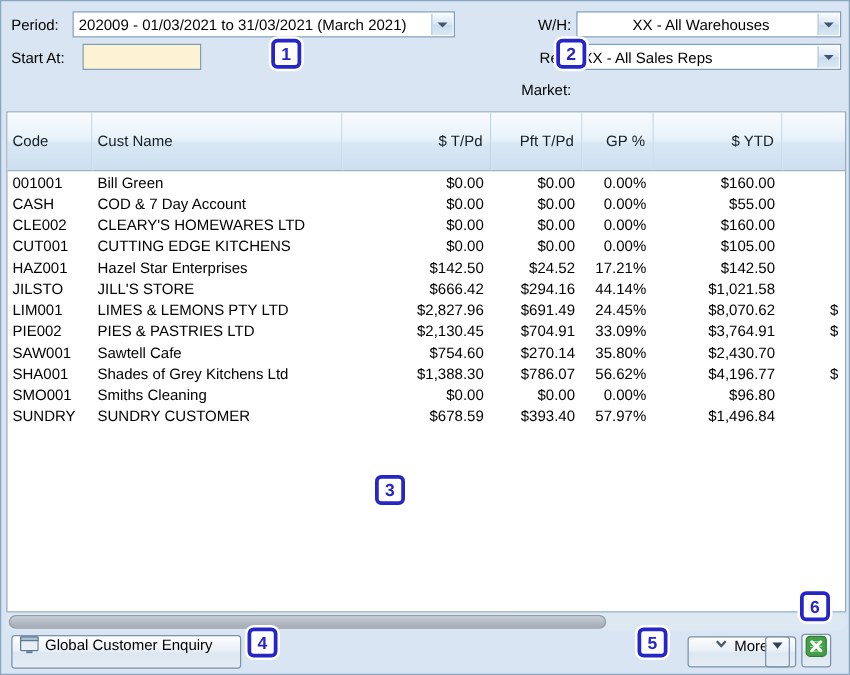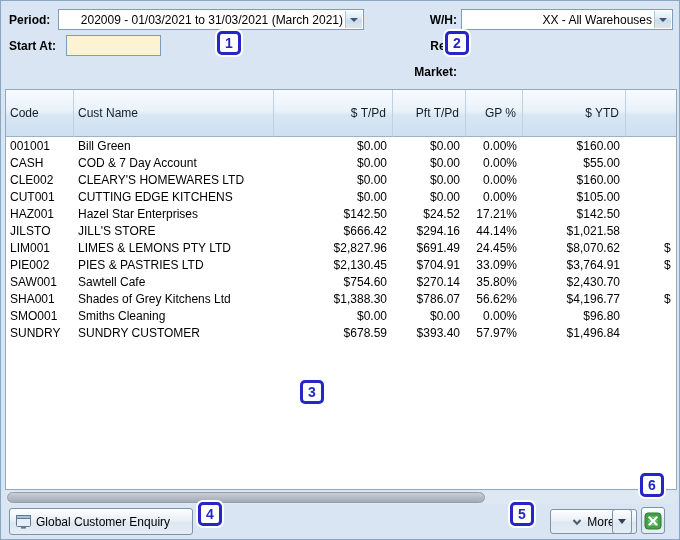--- a/index.html
+++ b/index.html
@@ -1,20 +1,20 @@
 <!DOCTYPE html>
 <html><head>
 <meta charset="utf-8">
 <style>
   html,body{margin:0;padding:0;}
   body{width:680px;height:540px;font-family:"Liberation Sans","DejaVu Sans",sans-serif;background:#fff;}
   .window{position:relative;width:680px;height:540px;background:#d9e5f2;border:1px solid #8ba6c1;box-sizing:border-box;overflow:hidden;}
-  .lbl{position:absolute;font-size:12px;font-weight:bold;color:#000;white-space:nowrap;}
+  .lbl{position:absolute;font-size:12px;font-weight:normal;color:#000;white-space:nowrap;}
   .lbl-right{width:58px;text-align:right;}
-  .select{position:absolute;box-sizing:border-box;height:21px;background:#fff;border:1px solid #7f9db9;font-size:12px;color:#000;padding:3px 20px 0 4px;white-space:nowrap;overflow:hidden;cursor:default;text-align:right;}
+  .select{position:absolute;box-sizing:border-box;height:21px;background:#fff;border:1px solid #7f9db9;font-size:12px;color:#000;padding:3px 20px 0 4px;white-space:nowrap;overflow:hidden;cursor:default;}
   .caret{position:absolute;top:1px;right:1px;width:16px;height:17px;background:linear-gradient(#f6fafd,#dce9f5 45%,#c9dcee 55%,#d9e8f5);border-left:1px solid #aec4d8;}
   .caret::after{content:'';position:absolute;left:4px;top:7px;border:4px solid transparent;border-top:4px solid #41566b;}
   .sel-period{left:57px;top:8px;width:306px;}
   .sel-wh{left:460px;top:8px;width:212px;padding-left:44px;}
   .sel-rep{left:460px;top:34px;width:212px;}
   .sel-market{left:460px;top:60px;width:212px;}
   .lbl-period{left:8px;top:12px;}
   .lbl-start{left:8px;top:38px;}
   .lbl-wh{left:398px;top:12px;}
   .lbl-rep{left:398px;top:38px;}
@@ -22,21 +22,21 @@
   .start-input{position:absolute;left:65px;top:34px;width:95px;height:21px;box-sizing:border-box;border:1px solid #7f9db9;background:#fcf3d3;font-size:12px;padding:0 3px;font-family:inherit;}
   .table-wrap{position:absolute;left:4px;top:88px;width:672px;height:401px;box-sizing:border-box;background:#fff;border:1px solid #92aabf;overflow:hidden;}
   table{border-collapse:separate;border-spacing:0;table-layout:fixed;width:672px;}
   th{height:20px;box-sizing:border-box;font-weight:normal;font-size:12px;text-align:left;padding:16px 4px;background:linear-gradient(#f8fbfe,#e9f2fa 45%,#d8e7f4 55%,#cedff0);border-right:1px solid #bed2e3;border-bottom:1px solid #9cb2c7;color:#141e28;white-space:nowrap;overflow:hidden;}
   th.right{text-align:right;padding-right:6px;}
   td{height:17px;box-sizing:border-box;font-size:12px;padding:0 4px;white-space:nowrap;overflow:hidden;color:#000;}
   td.right{text-align:right;padding-right:6px;}
   td.frag{padding-left:38px;}
   .hscroll{position:absolute;left:4px;top:490px;width:672px;height:13px;background:#dde8f3;border-radius:7px;}
   .thumb{position:absolute;left:2px;top:1px;width:478px;height:11px;box-sizing:border-box;border-radius:6px;background:linear-gradient(#c9ced6,#a4abb6);border:1px solid #959eaa;}
-  .btn{position:absolute;box-sizing:border-box;display:flex;align-items:center;justify-content:center;gap:5px;background:linear-gradient(#fdfeff,#eaf0f7 45%,#dde7f1 55%,#e5edf5);border:1px solid #7d93a8;border-radius:3px;font-size:12px;color:#000;font-family:inherit;padding:0;cursor:default;}
+  .btn{position:absolute;box-sizing:border-box;display:flex;align-items:flex-start;justify-content:center;gap:5px;background:linear-gradient(#fdfeff,#eaf0f7 45%,#dde7f1 55%,#e5edf5);border:1px solid #7d93a8;border-radius:3px;font-size:12px;color:#000;font-family:inherit;padding:0;cursor:default;}
   .btn-enquiry{left:8px;top:507px;width:184px;height:27px;justify-content:flex-start;padding-left:6px;}
   .btn-more{left:549px;top:508px;width:87px;height:25px;}
   .btn-more-drop{left:611px;top:508px;width:20px;height:25px;}
   .btn-excel{left:640px;top:506px;width:24px;height:27px;}
   .darr{width:0;height:0;border:4px solid transparent;border-top:5px solid #2f4356;margin-top:4px;}
   .ann{position:absolute;width:16px;height:16px;padding:1px;background:#fff;border:3px solid #2525c8;border-radius:5px;box-shadow:0 0 0 2px #fff;color:#2525c8;font-weight:bold;font-size:14px;line-height:17px;text-align:center;z-index:20;}
   .ann-1{left:216px;top:30px;}
   .ann-2{left:444px;top:30px;}
   .ann-3{left:299px;top:379px;}
   .ann-4{left:197px;top:501px;}
@@ -57,20 +57,24 @@
   <span class="lbl lbl-start">Start At:</span>
   <input class="start-input" value="" style="">
 
   <span class="lbl lbl-right lbl-wh">W/H:</span>
   <div class="select sel-wh">
     <span>XX - All Warehouses</span>
     <span class="caret"></span>
   </div>
 
   <span class="lbl lbl-right lbl-rep">Rep:</span>
+  <div class="select sel-rep">
+    <span>XX - All Sales Reps</span>
+    <span class="caret"></span>
+  </div>
 
   <span class="lbl lbl-right lbl-market">Market:</span>
 
   <div class="table-wrap">
     <table>
       <colgroup>
         <col style="width:68px">
           <col style="width:200px">
           <col style="width:119px">
         <col style="width:73px">

